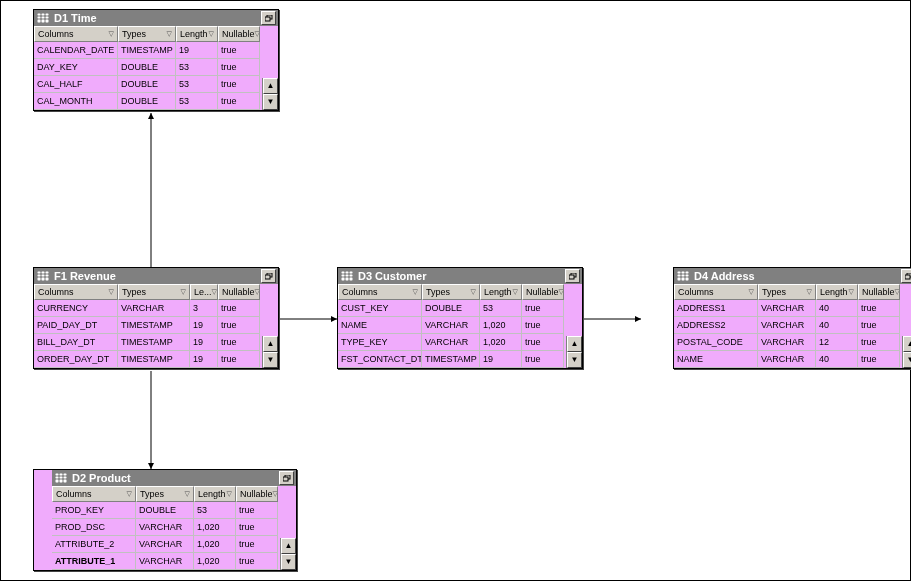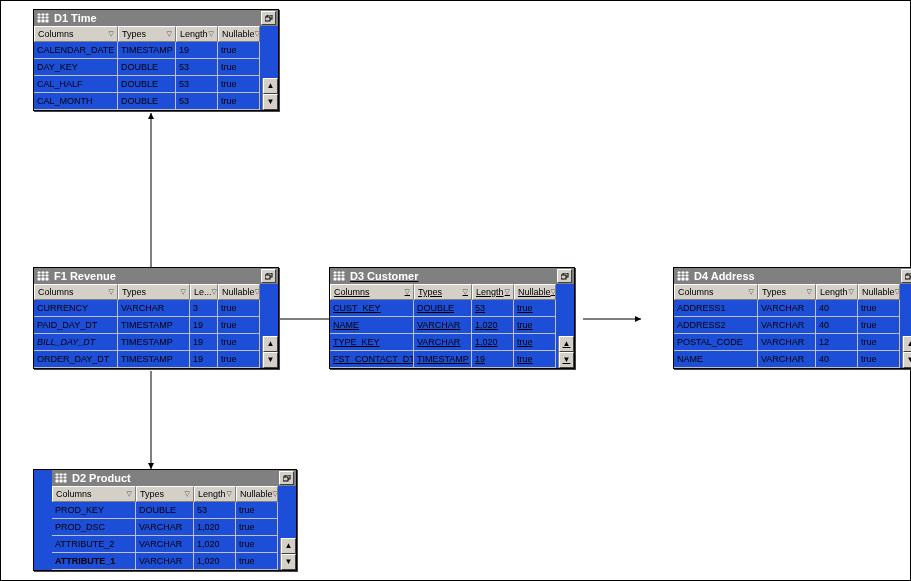--- a/index.html
+++ b/index.html
@@ -13,21 +13,21 @@
     position: relative;
     width: 911px;
     height: 581px;
     border: 1px solid #000;
     box-sizing: border-box;
     background: #fff;
   }
   .tbox {
     position: absolute;
     border: 1px solid #000;
-    background: #1d4ed8;
+    background: #f0abfc;
     box-shadow: 1px 1px 0 #444;
   }
   .tbox-title {
     display: flex;
     align-items: center;
     background: #808080;
     color: #fff;
     font-weight: bold;
     font-size: 11px;
     height: 16px;
@@ -269,21 +269,21 @@
               <div class="data-cell" style="width: 28px;">3</div>
               <div class="data-cell" style="width: 42px;">true</div>
             </div>
             <div class="data-row">
               <div class="data-cell" style="width: 84px;">PAID_DAY_DT</div>
               <div class="data-cell" style="width: 72px;">TIMESTAMP</div>
               <div class="data-cell" style="width: 28px;">19</div>
               <div class="data-cell" style="width: 42px;">true</div>
             </div>
             <div class="data-row">
-              <div class="data-cell" style="width: 84px; font-style: italic;">BILL_DAY_DT</div>
+              <div class="data-cell" style="width: 84px;">BILL_DAY_DT</div>
               <div class="data-cell" style="width: 72px;">TIMESTAMP</div>
               <div class="data-cell" style="width: 28px;">19</div>
               <div class="data-cell" style="width: 42px;">true</div>
             </div>
             <div class="data-row">
               <div class="data-cell" style="width: 84px;">ORDER_DAY_DT</div>
               <div class="data-cell" style="width: 72px;">TIMESTAMP</div>
               <div class="data-cell" style="width: 28px;">19</div>
               <div class="data-cell" style="width: 42px;">true</div>
             </div>
@@ -357,21 +357,21 @@
               <div class="data-cell" style="width: 42px;">1,020</div>
               <div class="data-cell" style="width: 42px;">true</div>
             </div>
           </div>
           <div class="scrollbar">
             <div class="sb-btn">▲</div>
             <div class="sb-btn">▼</div>
           </div>
         </div>
       </div>
-      <div class="tbox" style="left: 328px; top: 266px; width: 244px; text-decoration: underline;">
+      <div class="tbox" style="left: 336px; top: 266px; width: 244px;">
         <div class="tbox-title">
           <span class="title-icon">
             <svg width="12" height="10" viewBox="0 0 12 10">
               <rect x="0" y="0" width="12" height="10" fill="#fff" stroke="#000" stroke-width="0.5"></rect>
               <line x1="0" y1="3" x2="12" y2="3" stroke="#000" stroke-width="0.5"></line>
               <line x1="0" y1="6" x2="12" y2="6" stroke="#000" stroke-width="0.5"></line>
               <line x1="4" y1="0" x2="4" y2="10" stroke="#000" stroke-width="0.5"></line>
               <line x1="8" y1="0" x2="8" y2="10" stroke="#000" stroke-width="0.5"></line>
             </svg>
           </span>

